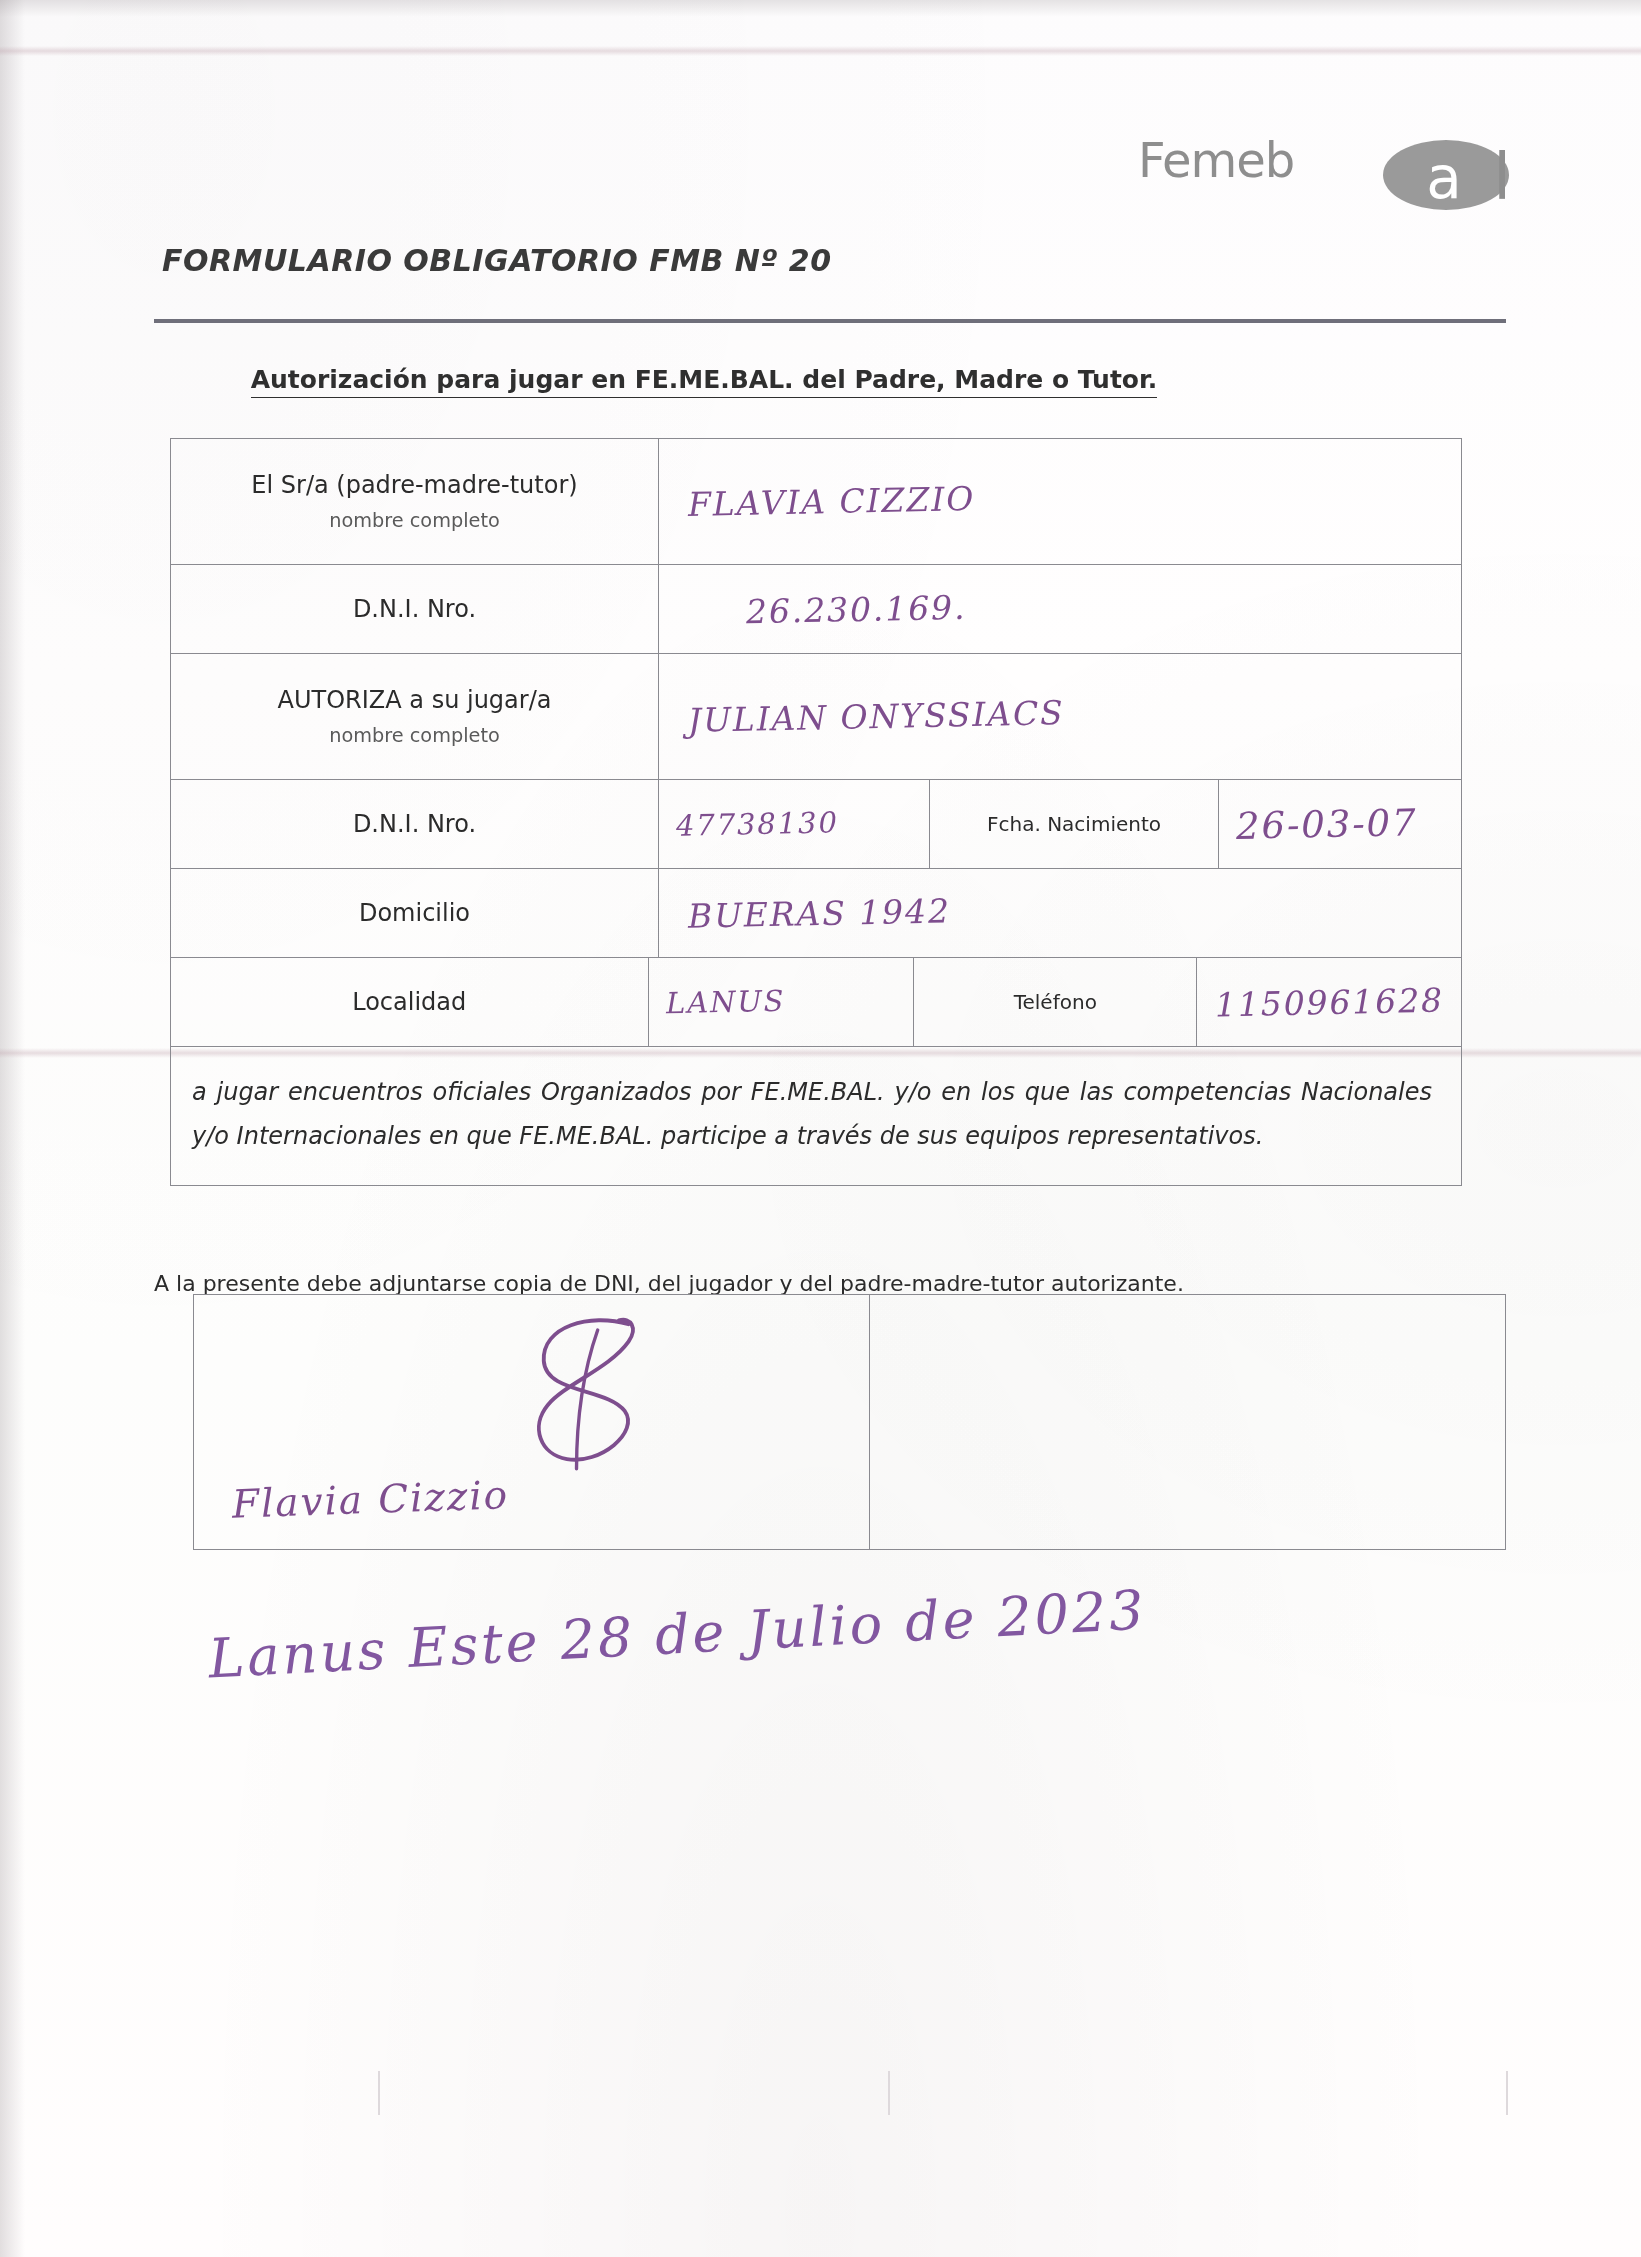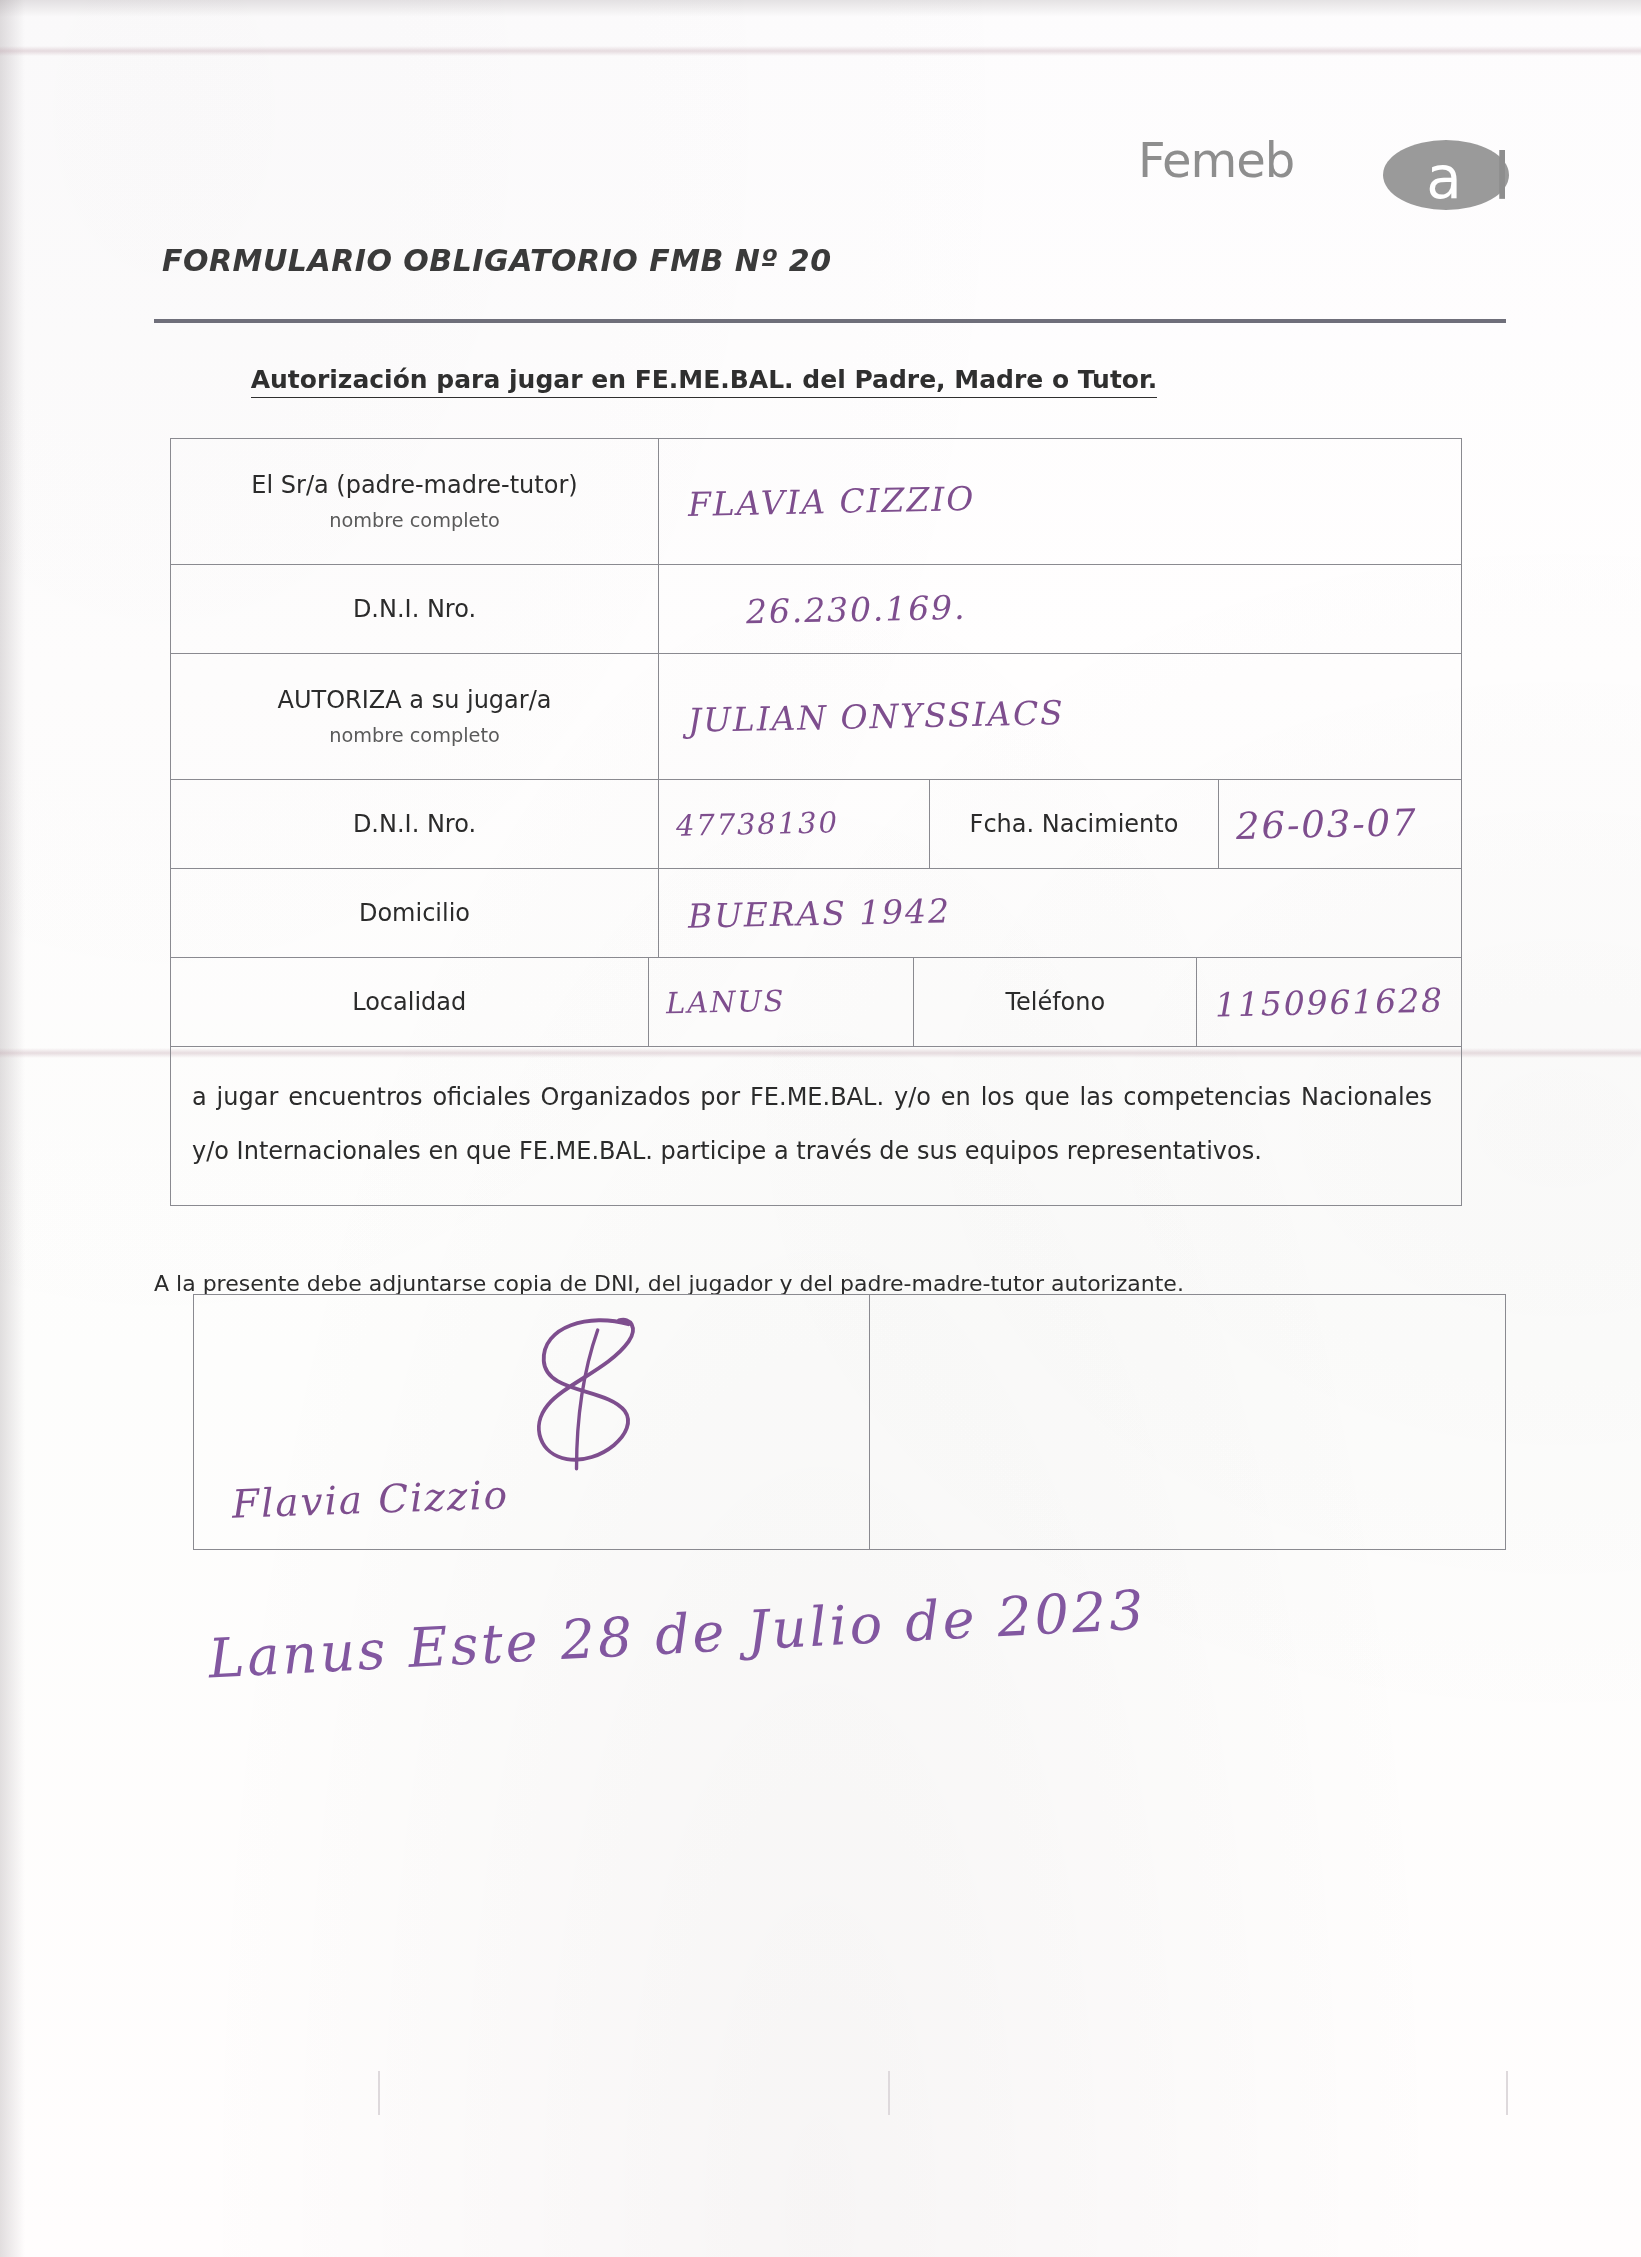--- a/index.html
+++ b/index.html
@@ -182,21 +182,21 @@
     white-space: nowrap;
   }
   .hand.small { font-size: 29px; }
   .hand.big { font-size: 37px; }
 
   .cell-label-mid {
     width: 290px;
     box-sizing: border-box;
     padding: 11.6px 7.7px;
     text-align: center;
-    font-size: 24px;
+    font-size: 20px;
     color: #2b2b2b;
     border-left: 1.9px solid #8a8a90;
     border-right: 1.9px solid #8a8a90;
     display: flex;
     align-items: center;
     justify-content: center;
   }
   .cell-value-narrow {
     width: 270px;
     box-sizing: border-box;
@@ -216,23 +216,24 @@
   .row-h2 { height: 89px; }
   .row-h3 { height: 126px; }
   .row-h4 { height: 89px; }
   .row-h5 { height: 89px; }
   .row-h6 { height: 89px; }
 
   .paragraph {
     box-sizing: border-box;
     padding: 23px 29px 27px 21px;
     font-size: 24px;
-    line-height: 54px;
+    line-height: 44px;
     color: #2b2b2b;
     text-align: justify;
+    font-style: italic;
   }
 
   .note {
     position: absolute;
     left: 154px;
     top: 1229px;
     font-size: 22px;
     color: #2b2b2b;
     margin-top: 42px;
   }

